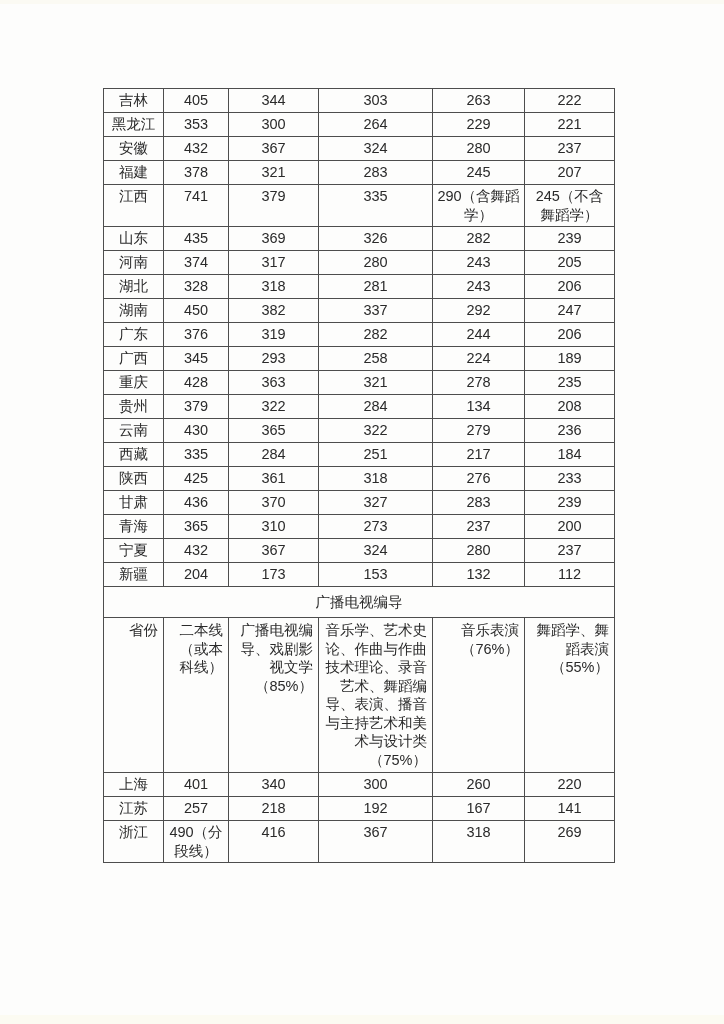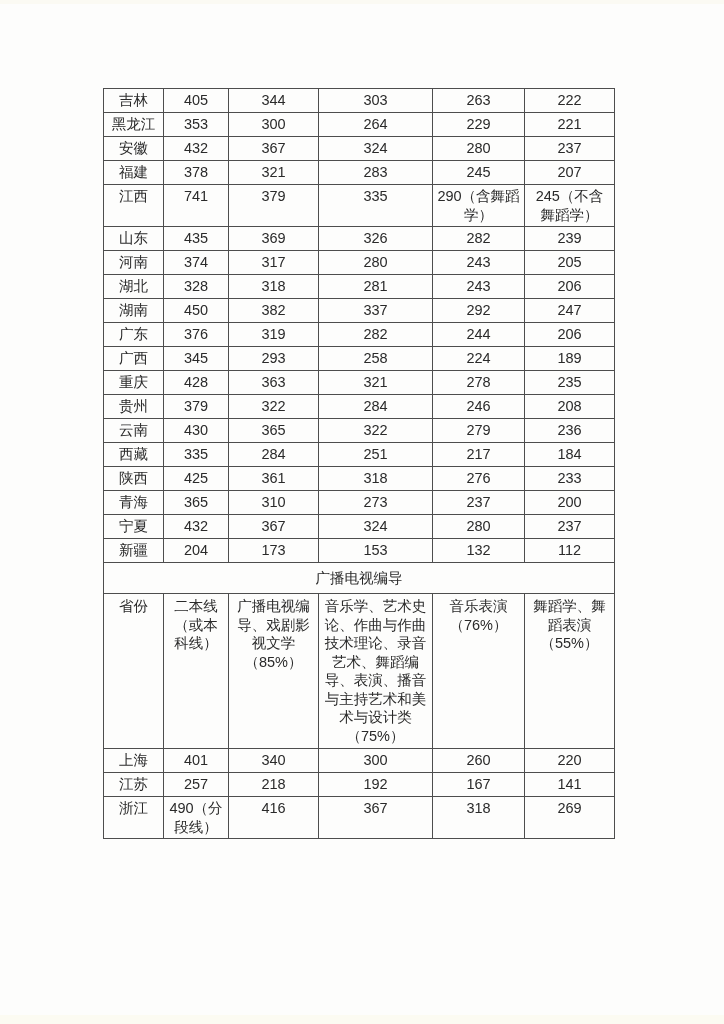--- a/index.html
+++ b/index.html
@@ -62,21 +62,21 @@
   }
   tr.section-row td {
     height: 22px;
     padding: 4px;
     text-align: center;
     vertical-align: middle;
   }
   tr.header-row td {
     height: 132px;
     vertical-align: top;
-    text-align: center;
+    text-align: right;
     padding: 3px 5px;
   }
   tr.header-row td.prov-head {
   }
 </style>
 </head>
 <body>
 
 <div class="page">
   <div class="scan-edge-top"></div>
@@ -186,21 +186,21 @@
           <td>363</td>
           <td>321</td>
           <td>278</td>
           <td>235</td>
         </tr>
         <tr class="data-row">
           <td>贵州</td>
           <td>379</td>
           <td>322</td>
           <td>284</td>
-          <td>246</td>
+          <td>134</td>
           <td>208</td>
         </tr>
         <tr class="data-row">
           <td>云南</td>
           <td>430</td>
           <td>365</td>
           <td>322</td>
           <td>279</td>
           <td>236</td>
         </tr>
@@ -212,20 +212,28 @@
           <td>217</td>
           <td>184</td>
         </tr>
         <tr class="data-row">
           <td>陕西</td>
           <td>425</td>
           <td>361</td>
           <td>318</td>
           <td>276</td>
           <td>233</td>
+        </tr>
+        <tr class="data-row">
+          <td>甘肃</td>
+          <td>436</td>
+          <td>370</td>
+          <td>327</td>
+          <td>283</td>
+          <td>239</td>
         </tr>
         <tr class="data-row">
           <td>青海</td>
           <td>365</td>
           <td>310</td>
           <td>273</td>
           <td>237</td>
           <td>200</td>
         </tr>
         <tr class="data-row">

